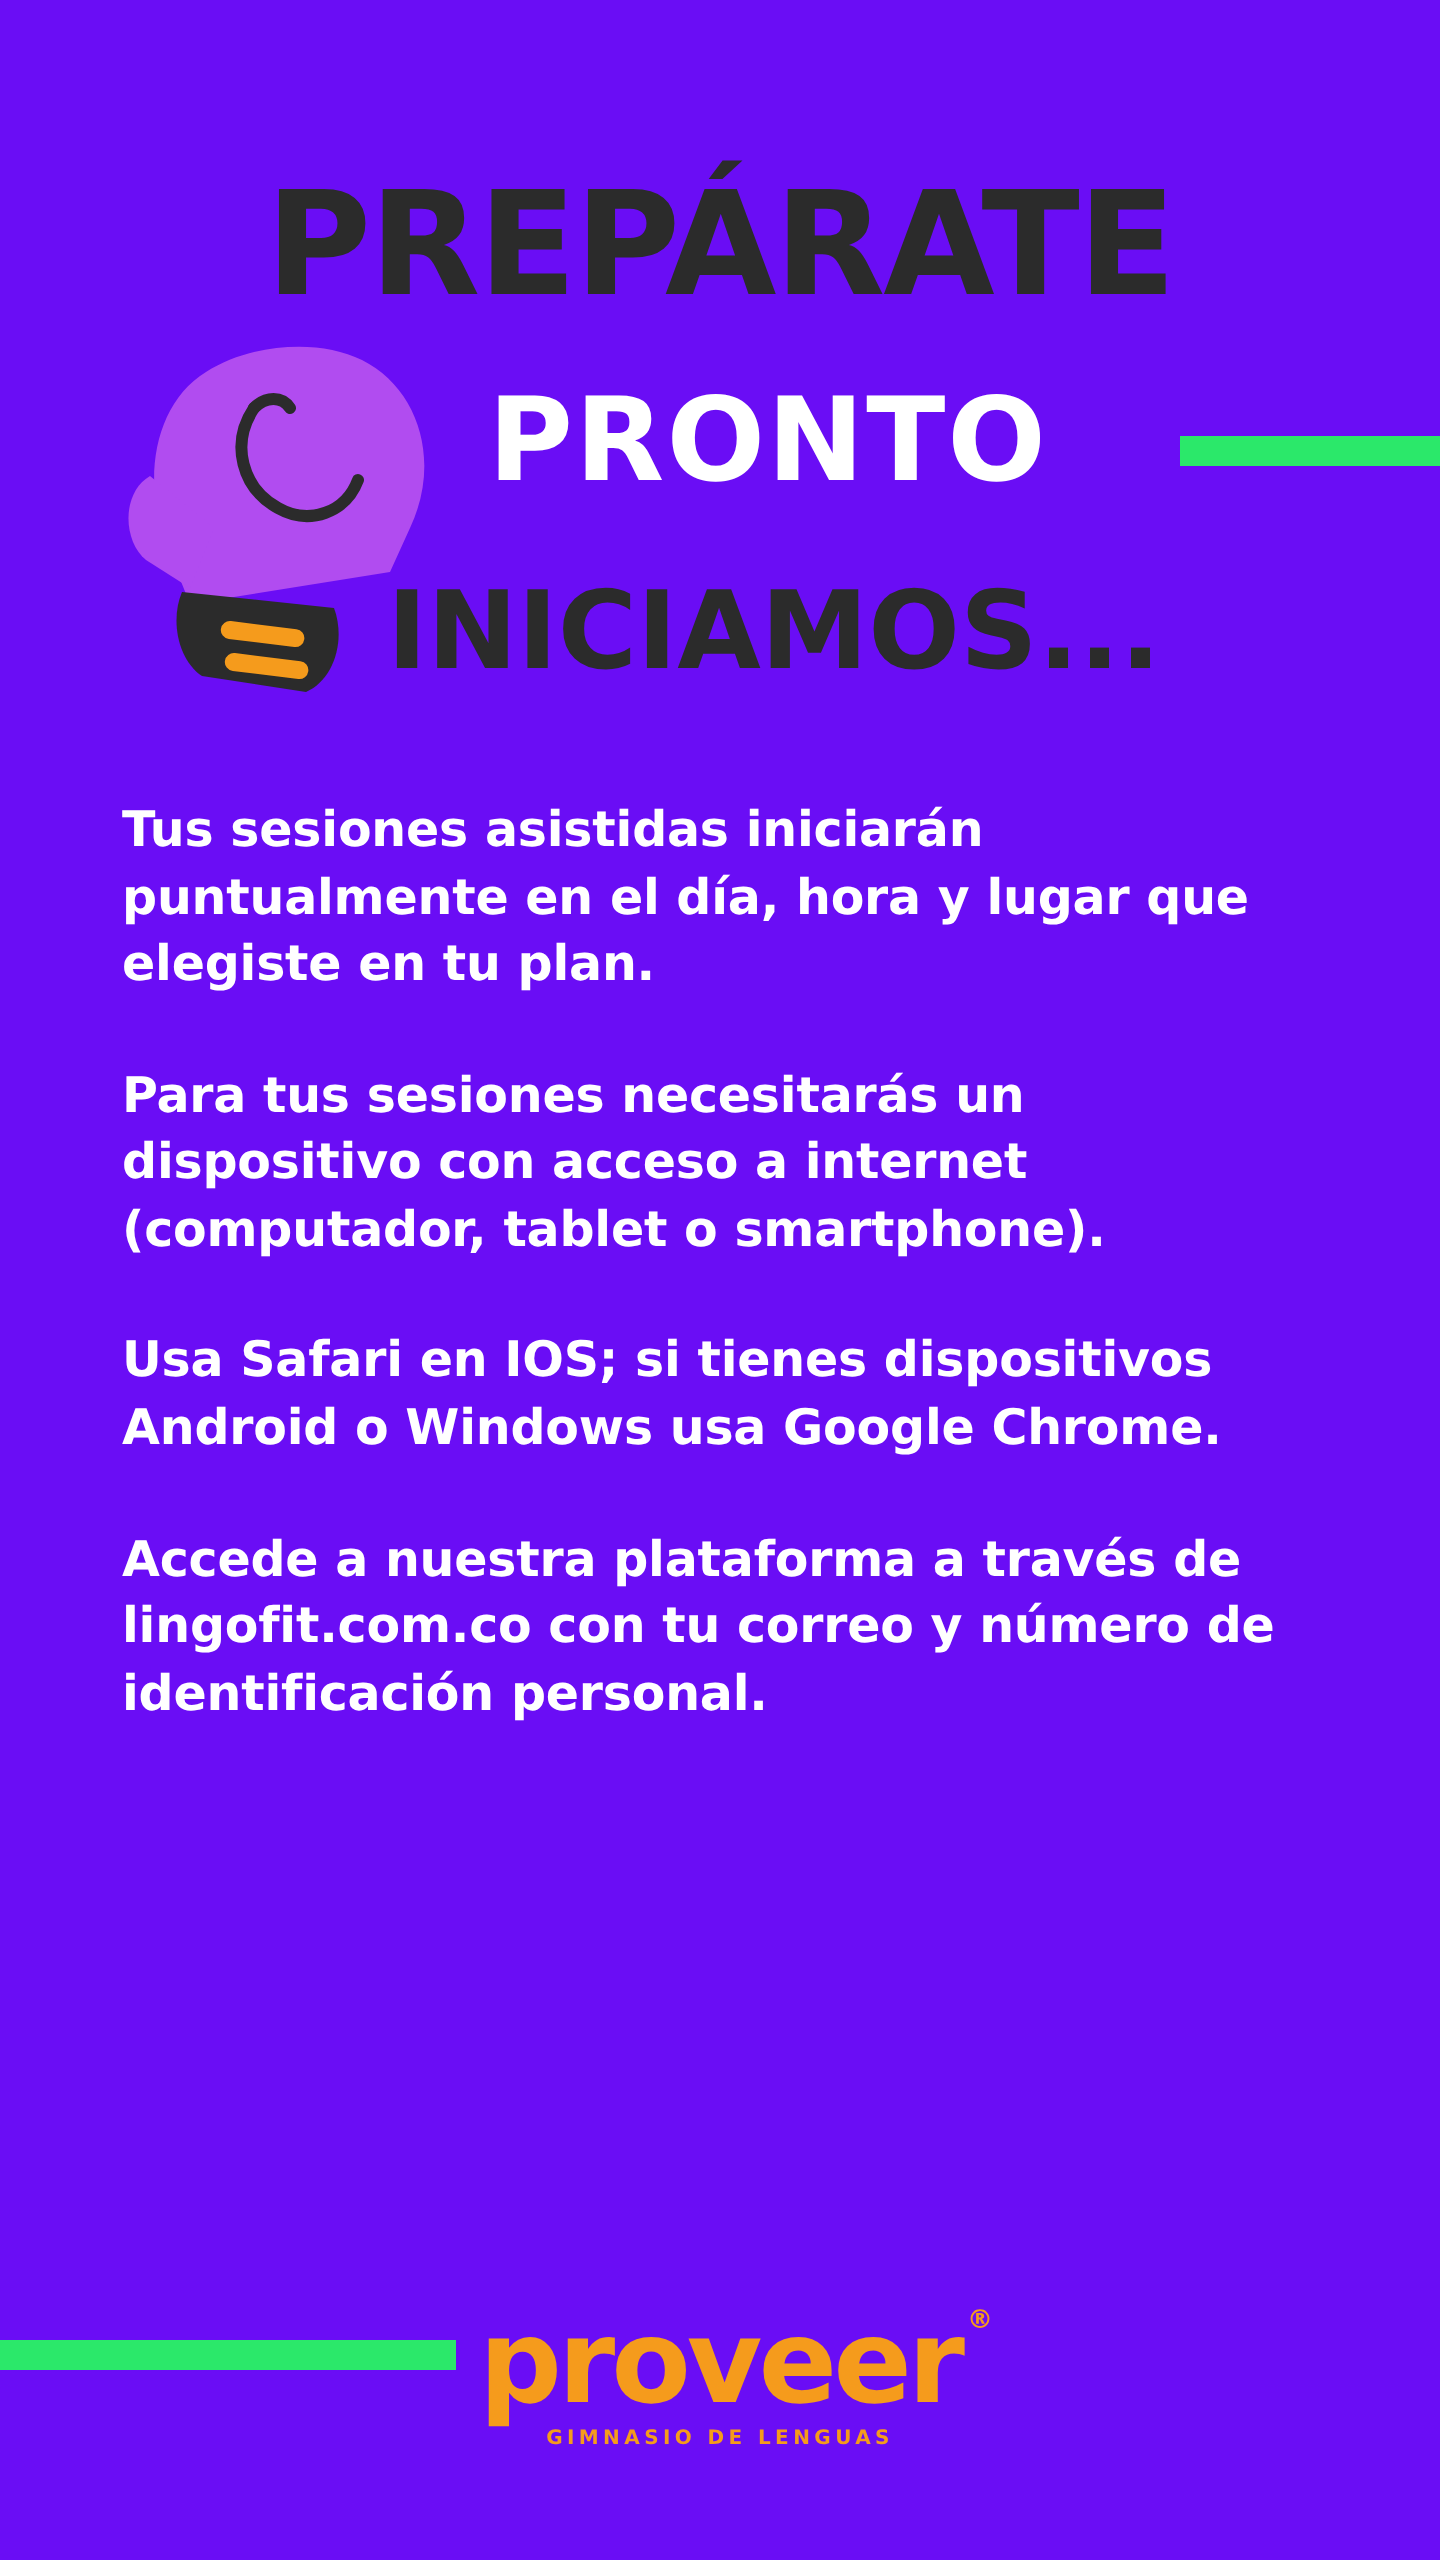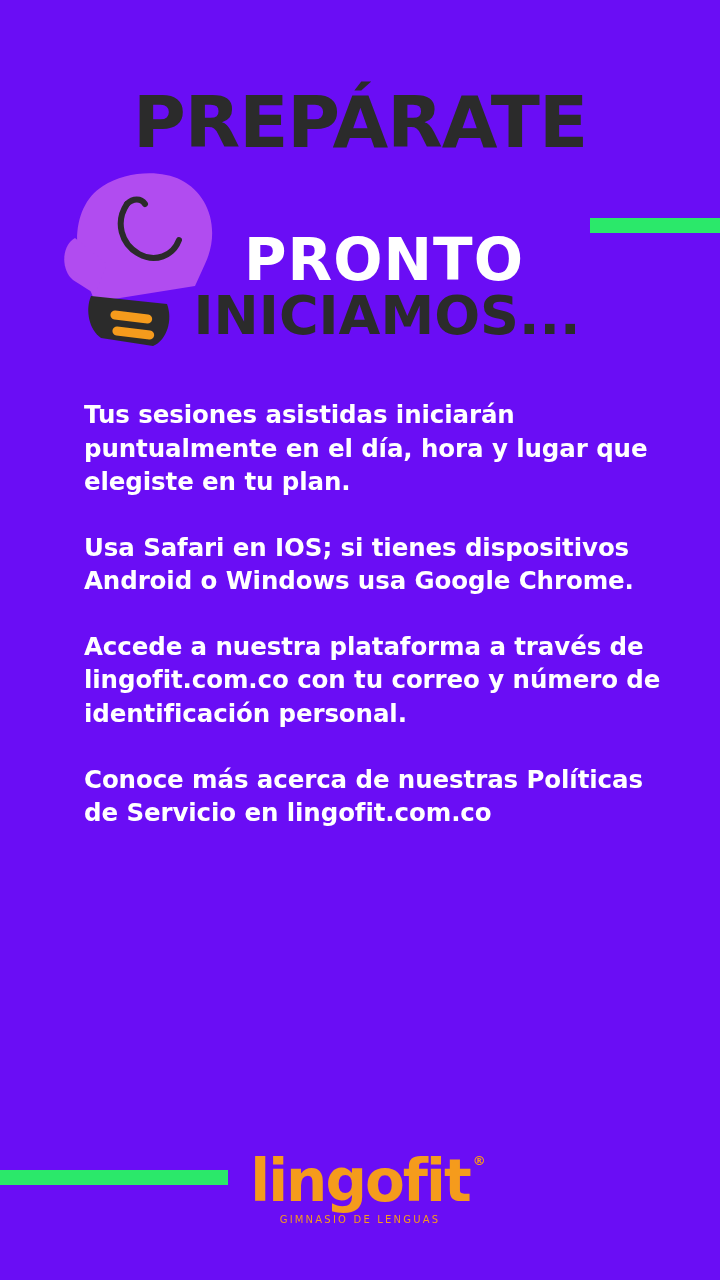--- a/index.html
+++ b/index.html
@@ -49,21 +49,20 @@
     width: 720px;
     text-align: center;
     padding-left: 48px;
     box-sizing: border-box;
     font-family: "DejaVu Sans", sans-serif;
     font-weight: 700;
     font-size: 58px;
     letter-spacing: 1px;
     color: #FFFFFF;
     line-height: 1;
-    margin-top: 40px;
   }
   .head-iniciamos {
     position: absolute;
     top: 215px;
     left: 0;
     width: 716px;
     text-align: center;
     padding-left: 58px;
     box-sizing: border-box;
     font-family: "DejaVu Sans", sans-serif;
@@ -99,21 +98,21 @@
     top: 168px;
     left: 55px;
     width: 175px;
     height: 180px;
   }
 
   
   .body-copy {
     position: absolute;
     top: 398px;
-    left: 84px;
+    left: 61px;
     width: 600px;
   }
   .para {
     color: #FFFFFF;
     font-family: "DejaVu Sans", sans-serif;
     font-weight: 700;
     font-size: 24.5px;
     line-height: 1.37;
     margin: 0 0 32px 0;
     letter-spacing: -0.1px;
@@ -143,21 +142,21 @@
     top: 2px;
     right: -16px;
     font-size: 13px;
     font-weight: 700;
     color: #F59B1C;
     letter-spacing: 0;
   }
   .logo-sub {
     margin-top: 4px;
     font-family: "DejaVu Sans", sans-serif;
-    font-weight: 400;
+    font-weight: 700;
     font-size: 10px;
     letter-spacing: 2.2px;
     color: #F59B1C;
   }
 </style>
 </head>
 <body>
 
 <div class="poster">
 
@@ -182,26 +181,26 @@
 
       <path d="M36 128 C30 142 34 162 46 170 L98 178 C112 172 118 152 112 136 Z" fill="#2B2B2B"></path>
 
       <rect x="56" y="142" width="42" height="9" rx="4.5" fill="#F59B1C" transform="rotate(7 56 142)"></rect>
       <rect x="58" y="158" width="42" height="9" rx="4.5" fill="#F59B1C" transform="rotate(7 58 158)"></rect>
     </svg>
   </div>
 
   <div class="body-copy">
     <p class="para">Tus sesiones asistidas iniciarán puntualmente en el día, hora y lugar que elegiste en tu plan.</p>
+    <p class="para">Para tus sesiones necesitarás un dispositivo con acceso a internet (computador, tablet o smartphone).</p>
     <p class="para">Usa Safari en IOS; si tienes dispositivos Android o Windows usa Google Chrome.</p>
     <p class="para">Accede a nuestra plataforma a través de lingofit.com.co con tu correo y número de identificación personal.</p>
-    <p class="para">Conoce más acerca de nuestras Políticas de Servicio en lingofit.com.co</p>
   </div>
 
   <div class="logo-wrap">
     <div class="logo-mark">
-      <span>lingofit</span>
+      <span>proveer</span>
       <span class="logo-reg">®</span>
     </div>
     <div class="logo-sub">GIMNASIO DE LENGUAS</div>
   </div>
 
 </div>
 
 </body></html>

